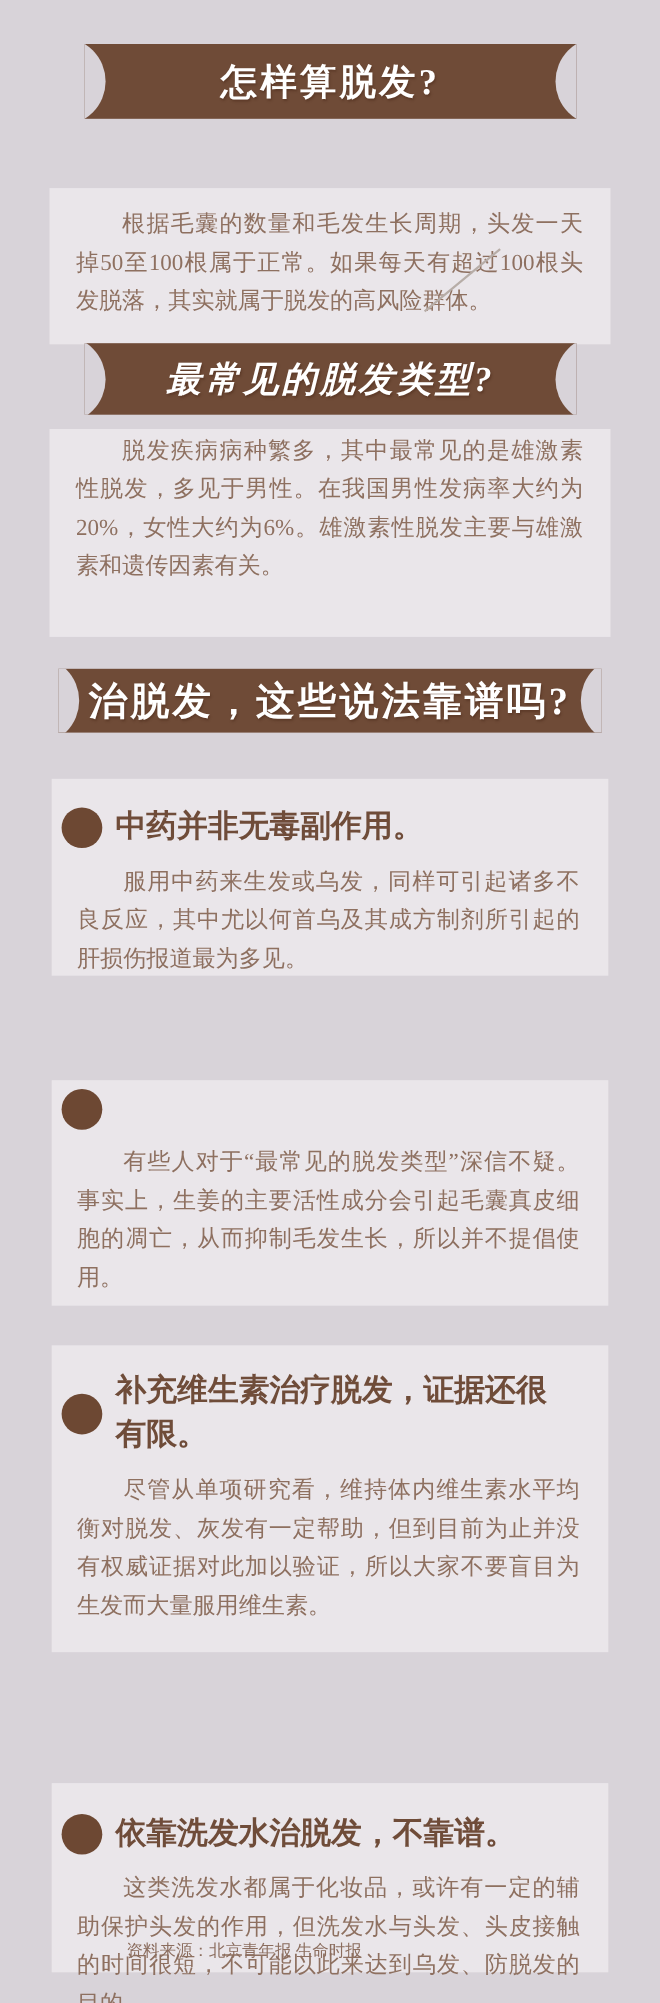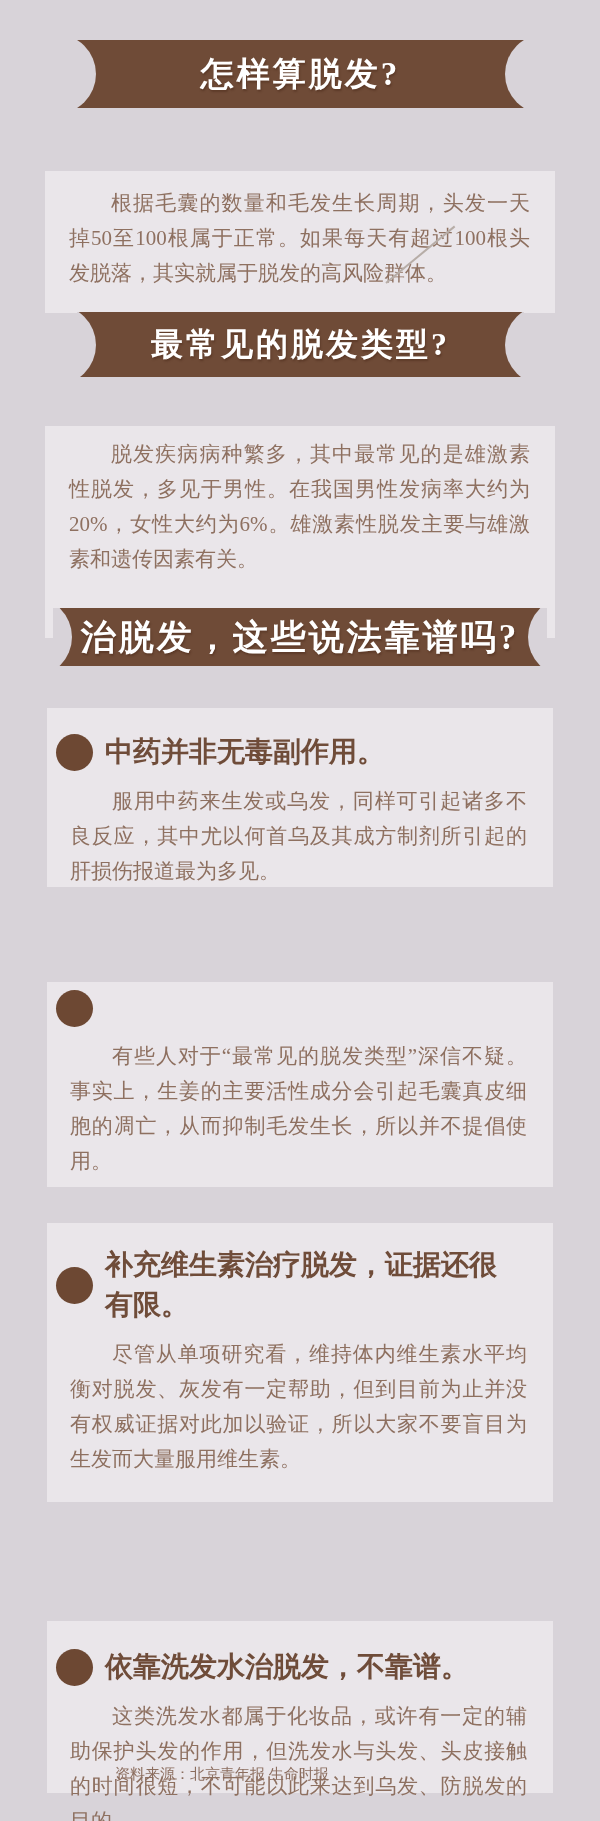--- a/index.html
+++ b/index.html
@@ -33,33 +33,33 @@
     content: "";
     position: absolute;
     width: 80px; height: 80px;
     border-radius: 50%;
     background: #d8d3d9;
     top: 50%;
   }
   .ribbon::before { left: -61px; transform: translateY(-50%); }
   .ribbon::after  { right: -61px; transform: translateY(-50%); }
   .ribbon-1 { left: 77px; top: 40px;  width: 447px; height: 68px; font-size: 33px; }
-  .ribbon-2 { left: 77px; top: 312px; width: 447px; height: 65px; font-size: 32px; }
+  .ribbon-2 { left: 77px; top: 312px; width: 447px; height: 65px; font-size: 32px; font-style: italic; }
   .ribbon-3 { left: 53px; top: 608px; width: 494px; height: 58px; font-size: 35px; }
 
   
   .infobox {
     position: absolute;
     left: 45px;
     width: 510px;
     background: #eae6ea;
     box-sizing: border-box;
   }
   .infobox-1 { top: 135px; height: 142px; padding: 15px 25px 0 24px; margin-top: 36px; }
-  .infobox-2 { top: 426px; height: 212px; padding: 11px 25px 0 24px; }
+  .infobox-2 { top: 390px; height: 189px; padding: 2px 25px 0 24px; }
   .infobox p, .claim p {
     margin: 0;
     color: #8e7060;
     font-size: 21px;
     line-height: 35px;
     text-indent: 2em;
     text-align: justify;
   }
   
   .deco-line {

